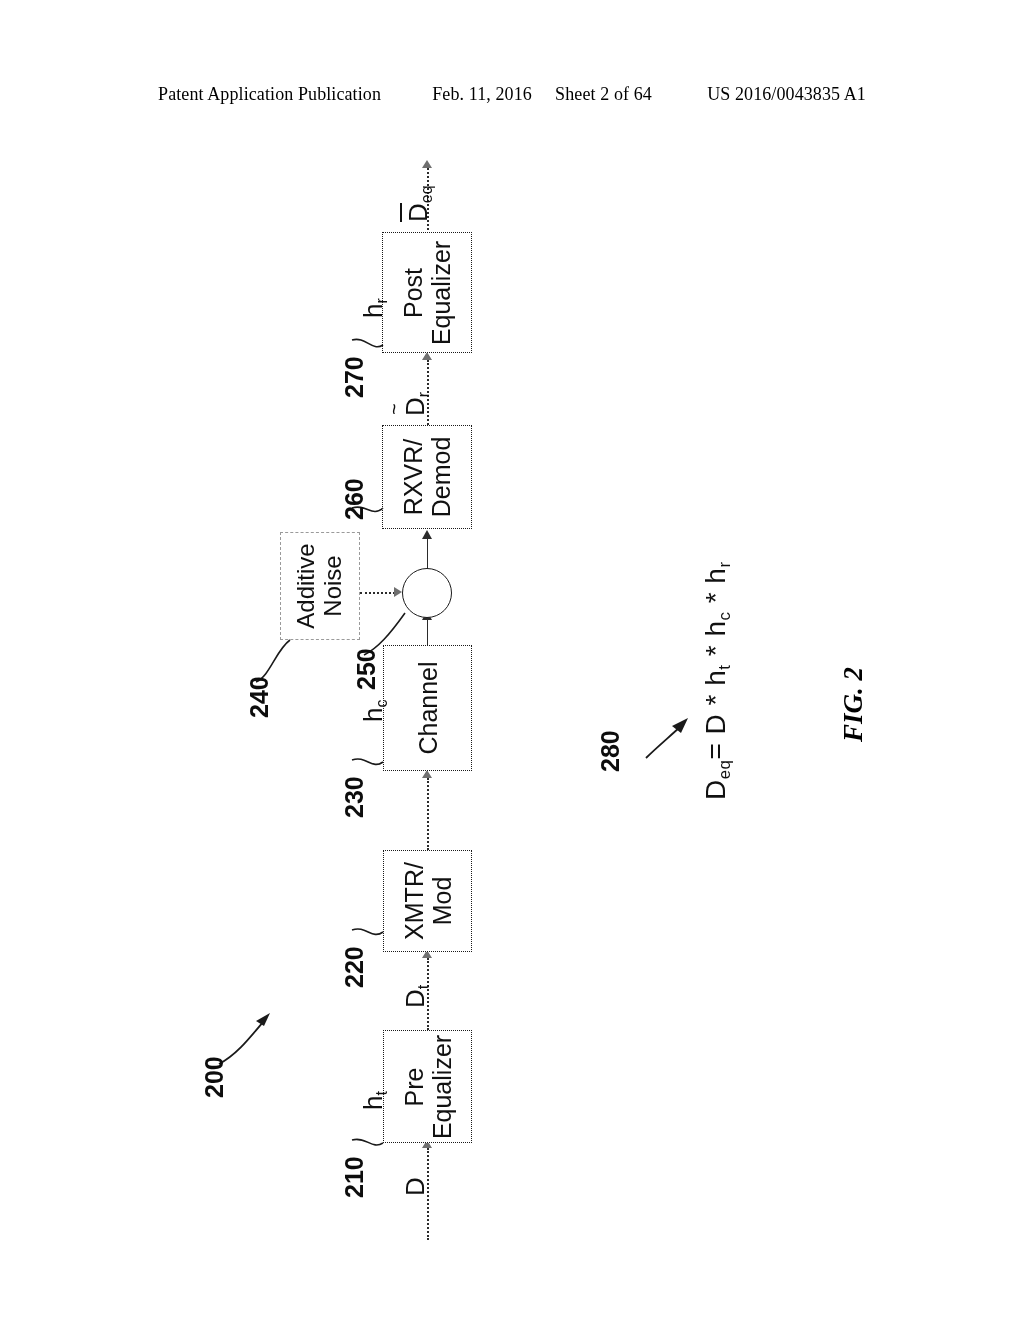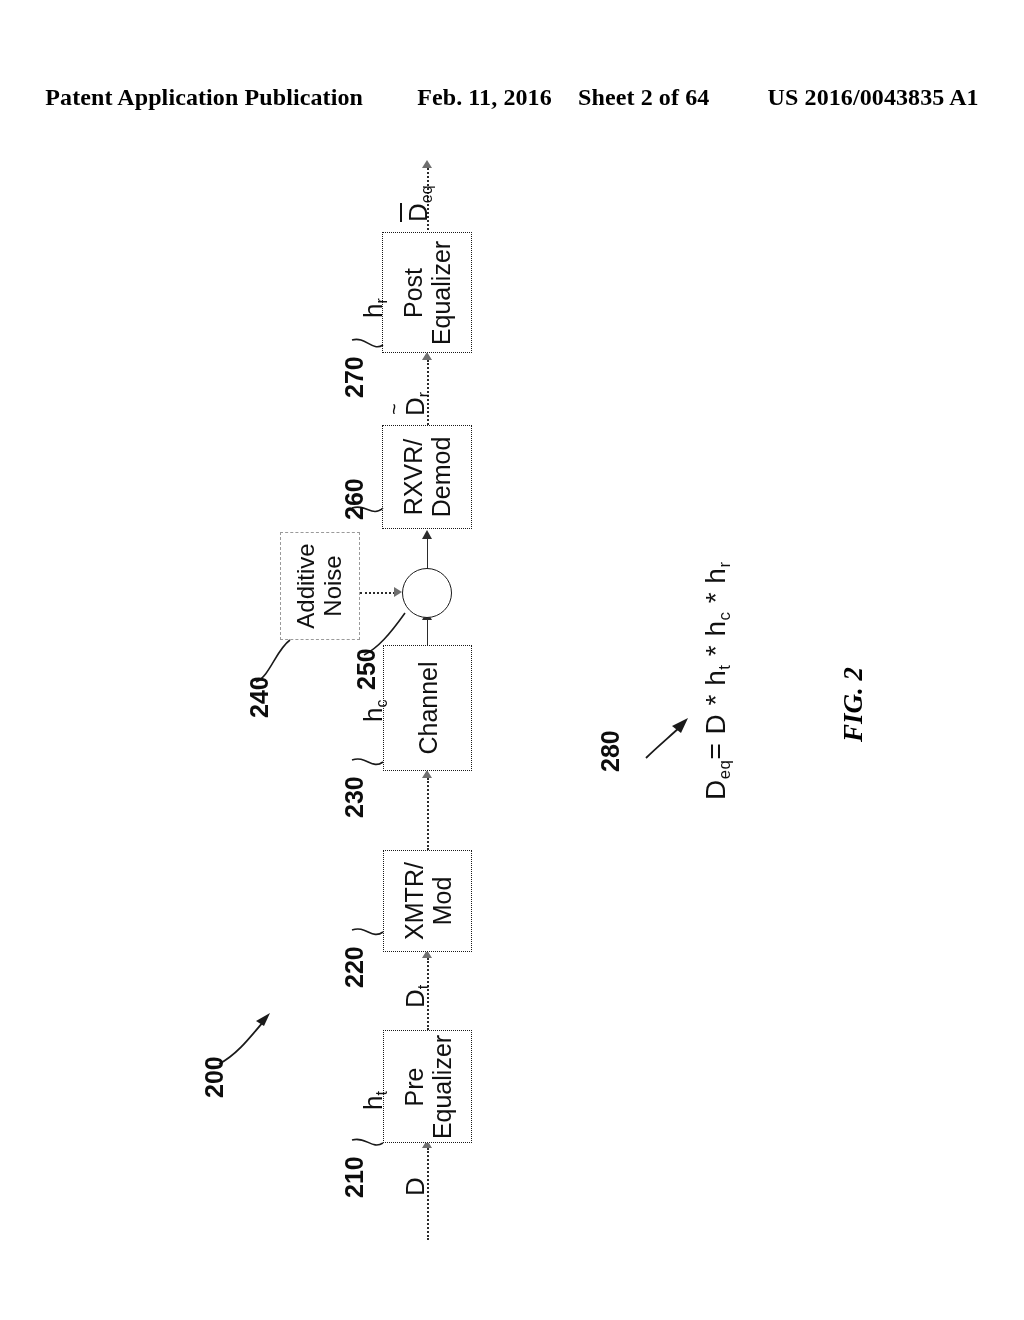--- a/index.html
+++ b/index.html
@@ -17,22 +17,22 @@
   }
 
   
   #page-header {
     position: absolute;
     top: 84px;
     left: 0;
     width: 1024px;
     text-align: center;
     font-family: "Liberation Serif", serif;
-    font-weight: bold;
-    font-size: 24px;
+    font-weight: normal;
+    font-size: 18px;
     letter-spacing: 0.1px;
     white-space: nowrap;
   }
   #page-header .hdr-seg { display: inline-block; }
   #page-header .gap-a { display: inline-block; width: 42px; }
   #page-header .gap-b { display: inline-block; width: 14px; }
   #page-header .gap-c { display: inline-block; width: 46px; }
 
   
   #figure-canvas {

